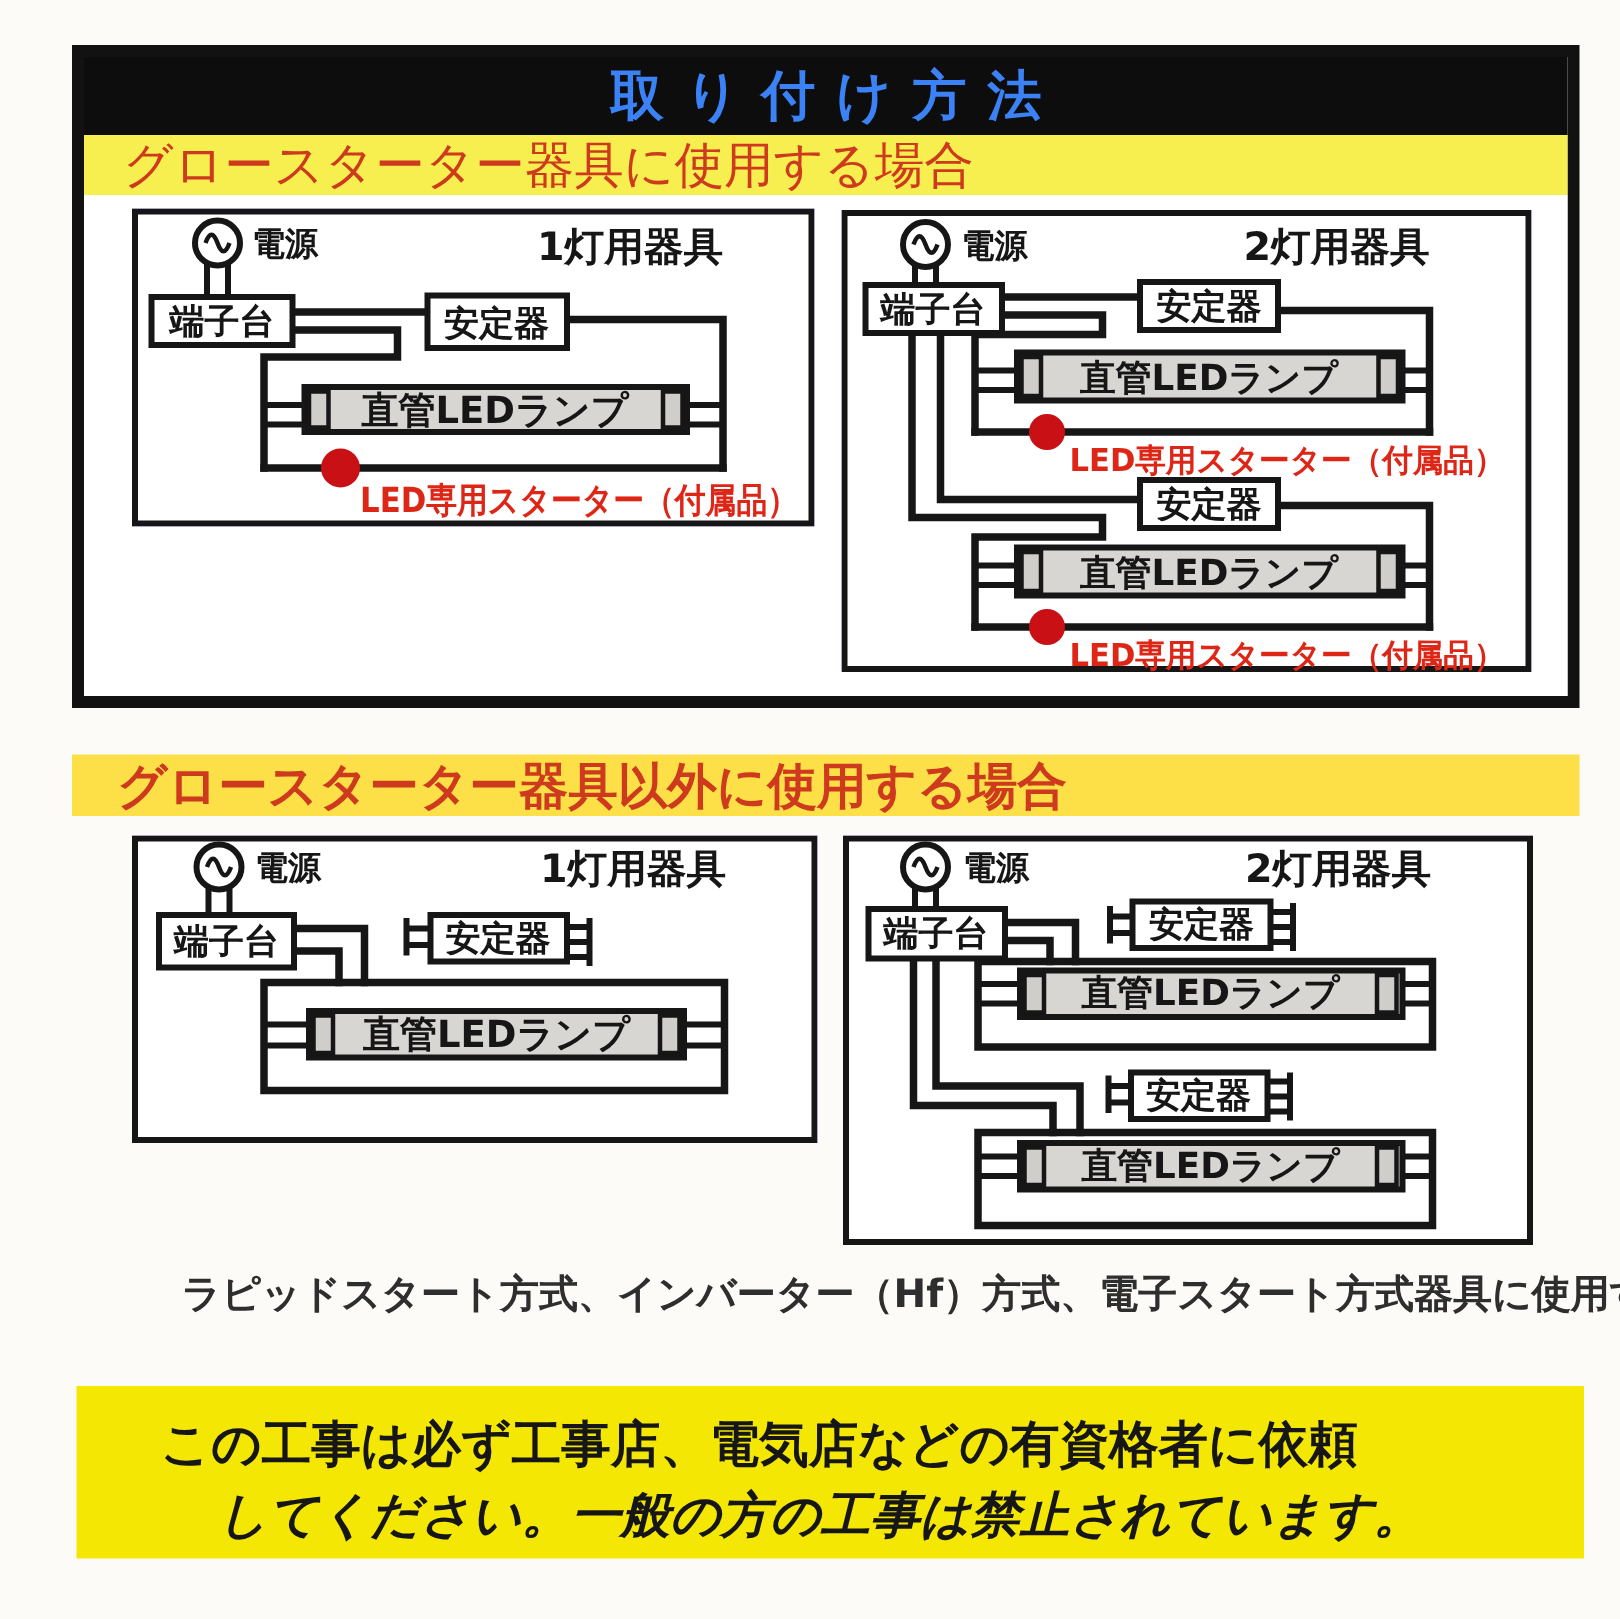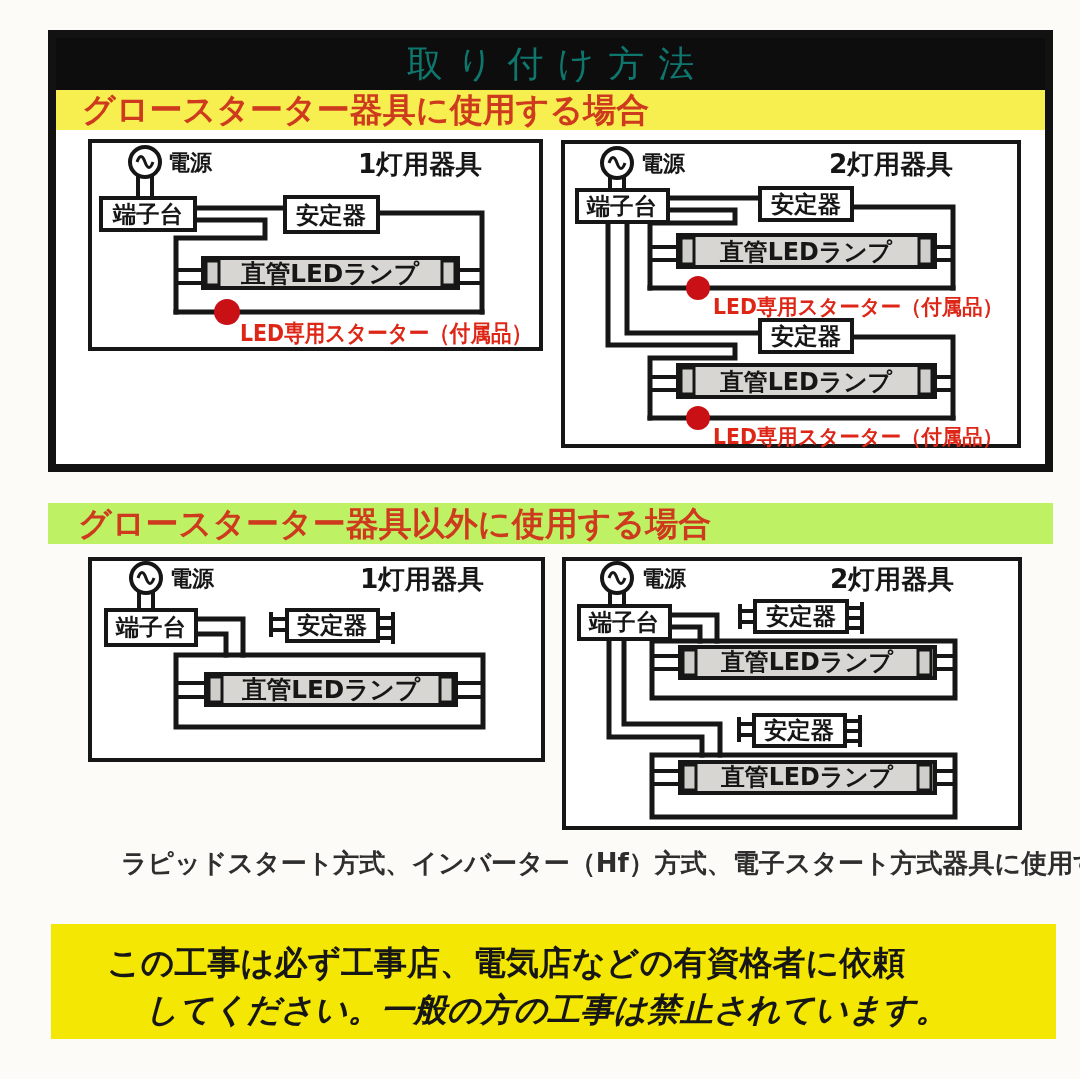--- a/index.html
+++ b/index.html
@@ -2,28 +2,28 @@
 <html><head>
 <meta charset="utf-8">
 <style>
   html,body{margin:0;padding:0;}
   body{width:1080px;height:1079px;background:#fcfbf7;font-family:"DejaVu Sans","Liberation Sans",sans-serif;}
   #canvas{position:relative;width:1080px;height:1079px;overflow:hidden;background:#fcfbf7;}
 
   
   .panel1{position:absolute;left:48px;top:30px;width:1005px;height:442px;
           box-sizing:border-box;border:8px solid #121212;background:#ffffff;}
-  .titlebar{height:52px;background:#0d0d0d;color:#0f766e;display:flex;align-items:center;
-            justify-content:center;font-size:36px;font-weight:normal;letter-spacing:14px;text-indent:14px;}
-  .ybar{height:40px;background:#f7ee4f;color:#ce3a1e;font-size:33px;font-weight:bold;
+  .titlebar{height:52px;background:#0d0d0d;color:#3b82f6;display:flex;align-items:center;
+            justify-content:center;font-size:36px;font-weight:bold;letter-spacing:14px;text-indent:14px;}
+  .ybar{height:40px;background:#f7ee4f;color:#ce3a1e;font-size:33px;font-weight:normal;
         line-height:40px;padding-left:26px;box-sizing:border-box;white-space:nowrap;}
   .diagarea{position:relative;height:334px;background:#ffffff;}
 
   
-  .ybar2{position:absolute;left:48px;top:503px;width:1005px;height:41px;background:#bef264;
+  .ybar2{position:absolute;left:48px;top:503px;width:1005px;height:41px;background:#fde047;
          color:#ce3a1e;font-size:33px;font-weight:bold;line-height:41px;padding-left:30px;
          box-sizing:border-box;white-space:nowrap;}
 
   
   .dbox{position:absolute;background:#c4b5fd;}
   svg{display:block;}
   .frame{fill:#ffffff;stroke:#161616;stroke-width:4;}
   .w{fill:none;stroke:#161616;stroke-width:5;stroke-linecap:square;stroke-linejoin:miter;}
   .w4{fill:none;stroke:#161616;stroke-width:4;stroke-linecap:square;}
   .bx{fill:#ffffff;stroke:#161616;stroke-width:4;}

